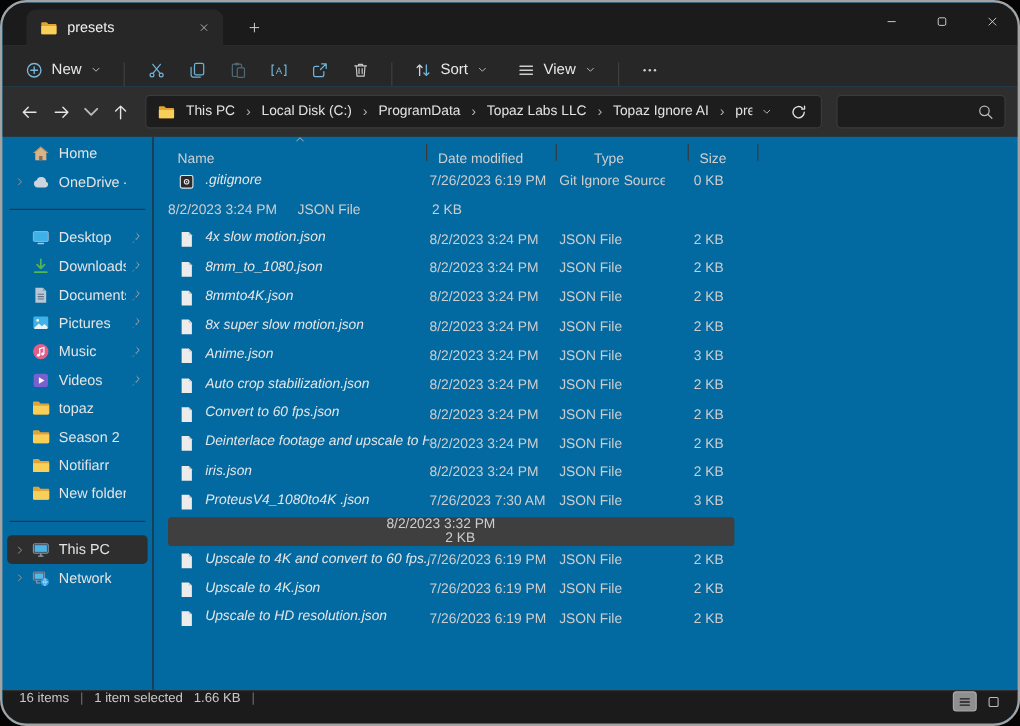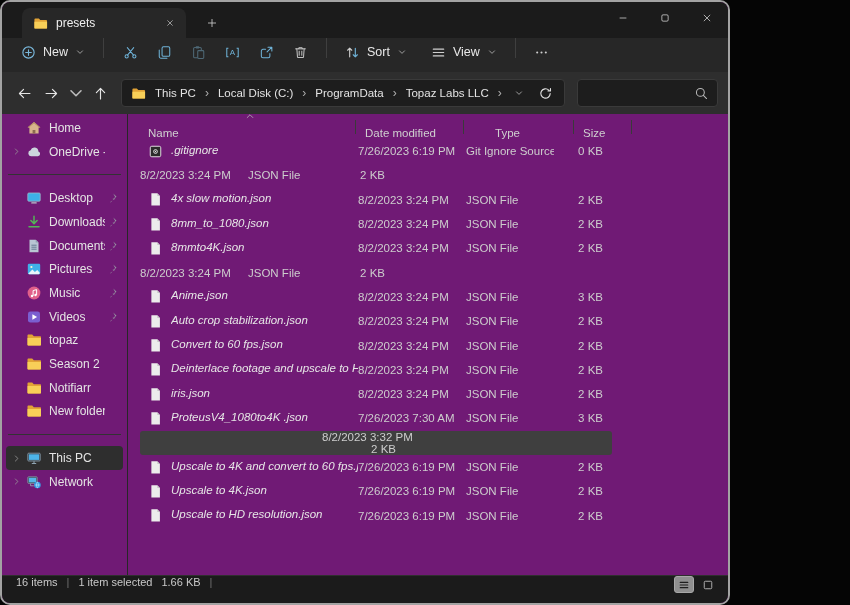--- a/index.html
+++ b/index.html
@@ -1,36 +1,36 @@
 <!DOCTYPE html>
 <html><head>
 <meta charset="utf-8">
 <style>
   html,body{margin:0;padding:0;background:#050505;}
   body{width:850px;height:605px;font-family:"Liberation Sans",sans-serif;-webkit-font-smoothing:antialiased;}
   *{box-sizing:border-box;}
   .window{
-    width:730px;height:605px;background:#701a75;color:#e6e6e6;
-    border:2px solid #a3a3a3;border-radius:10px;overflow:hidden;
+    width:850px;height:605px;background:#0369a1;color:#e6e6e6;
+    border:2px solid #a3a3a3;border-radius:22px;overflow:hidden;
     display:flex;flex-direction:column;font-size:12px;
   }
   
   .titlebar{height:36px;background:#1b1b1b;display:flex;align-items:flex-end;flex:none;}
   .tab{width:164px;height:30px;margin-left:20px;background:#272727;border-radius:8px 8px 0 0;
        display:flex;align-items:center;padding:0 8px 0 11px;gap:8px;}
   .tab-label{font-size:12px;color:#f0f0f0;flex:1;white-space:nowrap;overflow:hidden;}
   .tab-close{width:17px;height:17px;display:flex;align-items:center;justify-content:center;border-radius:4px;}
   .newtab{width:26px;height:26px;margin-left:13px;margin-bottom:2px;display:flex;align-items:center;justify-content:center;border-radius:5px;}
   .win-controls{margin-left:auto;display:flex;align-self:flex-start;}
   .win-btn{width:42px;height:32px;display:flex;align-items:center;justify-content:center;}
   .i10 svg{width:10px;height:10px;display:block;}
   .i12 svg{width:12px;height:12px;display:block;}
   .i15 svg{width:15px;height:15px;display:block;}
   
-  .commandbar{height:34px;background:#272727;display:flex;align-items:flex-start;padding:0 10px;flex:none;}
+  .commandbar{height:34px;background:#272727;display:flex;align-items:flex-end;padding:0 10px;flex:none;}
   .cmd-btn{display:flex;align-items:center;gap:7px;height:28px;padding:0 9px;border-radius:4px;color:#e8e8e8;font-size:12.5px;}
   .cmd-sep{width:1px;height:20px;background:#3f3f3f;margin:0 9px;flex:none;}
   .icon-btn{width:34px;height:28px;display:flex;align-items:center;justify-content:center;border-radius:4px;flex:none;}
   .icon-btn.disabled{opacity:.9;}
   .chev{display:flex;align-items:center;}
   .chev svg{width:10px;height:10px;}
   
   .addressrow{height:42px;background:#2e2e2e;display:flex;align-items:center;padding:0 10px;gap:2px;flex:none;}
   .nav-btn{width:25px;height:26px;display:flex;align-items:center;justify-content:center;border-radius:4px;flex:none;}
   .addressbar{height:28px;flex:1;margin-left:6px;background:#1d1d1d;border:1px solid #3a3a3a;border-radius:4px;
@@ -631,20 +631,29 @@
                   <path d="M9.9 1.4v2.8h2.8z" fill="#c6c6c6"></path>
                 </svg>
               </span>
               <span class="fname">8mmto4K.json</span>
             </span>
             <span class="cell c-date">8/2/2023 3:24 PM</span>
             <span class="cell c-type">JSON File</span>
             <span class="cell c-size">2 KB</span>
           </div>
           <div class="filerow">
+            <span class="cell c-name">
+              <span class="ficon">
+                <svg viewBox="0 0 16 16">
+                  <path d="M3.6 1.4h6.3l2.8 2.8v10.3H3.6z" fill="#ececec"></path>
+                  <path d="M9.9 1.4v2.8h2.8z" fill="#c6c6c6"></path>
+                </svg>
+              </span>
+              <span class="fname">8x super slow motion.json</span>
+            </span>
             <span class="cell c-date">8/2/2023 3:24 PM</span>
             <span class="cell c-type">JSON File</span>
             <span class="cell c-size">2 KB</span>
           </div>
           <div class="filerow">
             <span class="cell c-name">
               <span class="ficon">
                 <svg viewBox="0 0 16 16">
                   <path d="M3.6 1.4h6.3l2.8 2.8v10.3H3.6z" fill="#ececec"></path>
                   <path d="M9.9 1.4v2.8h2.8z" fill="#c6c6c6"></path>

